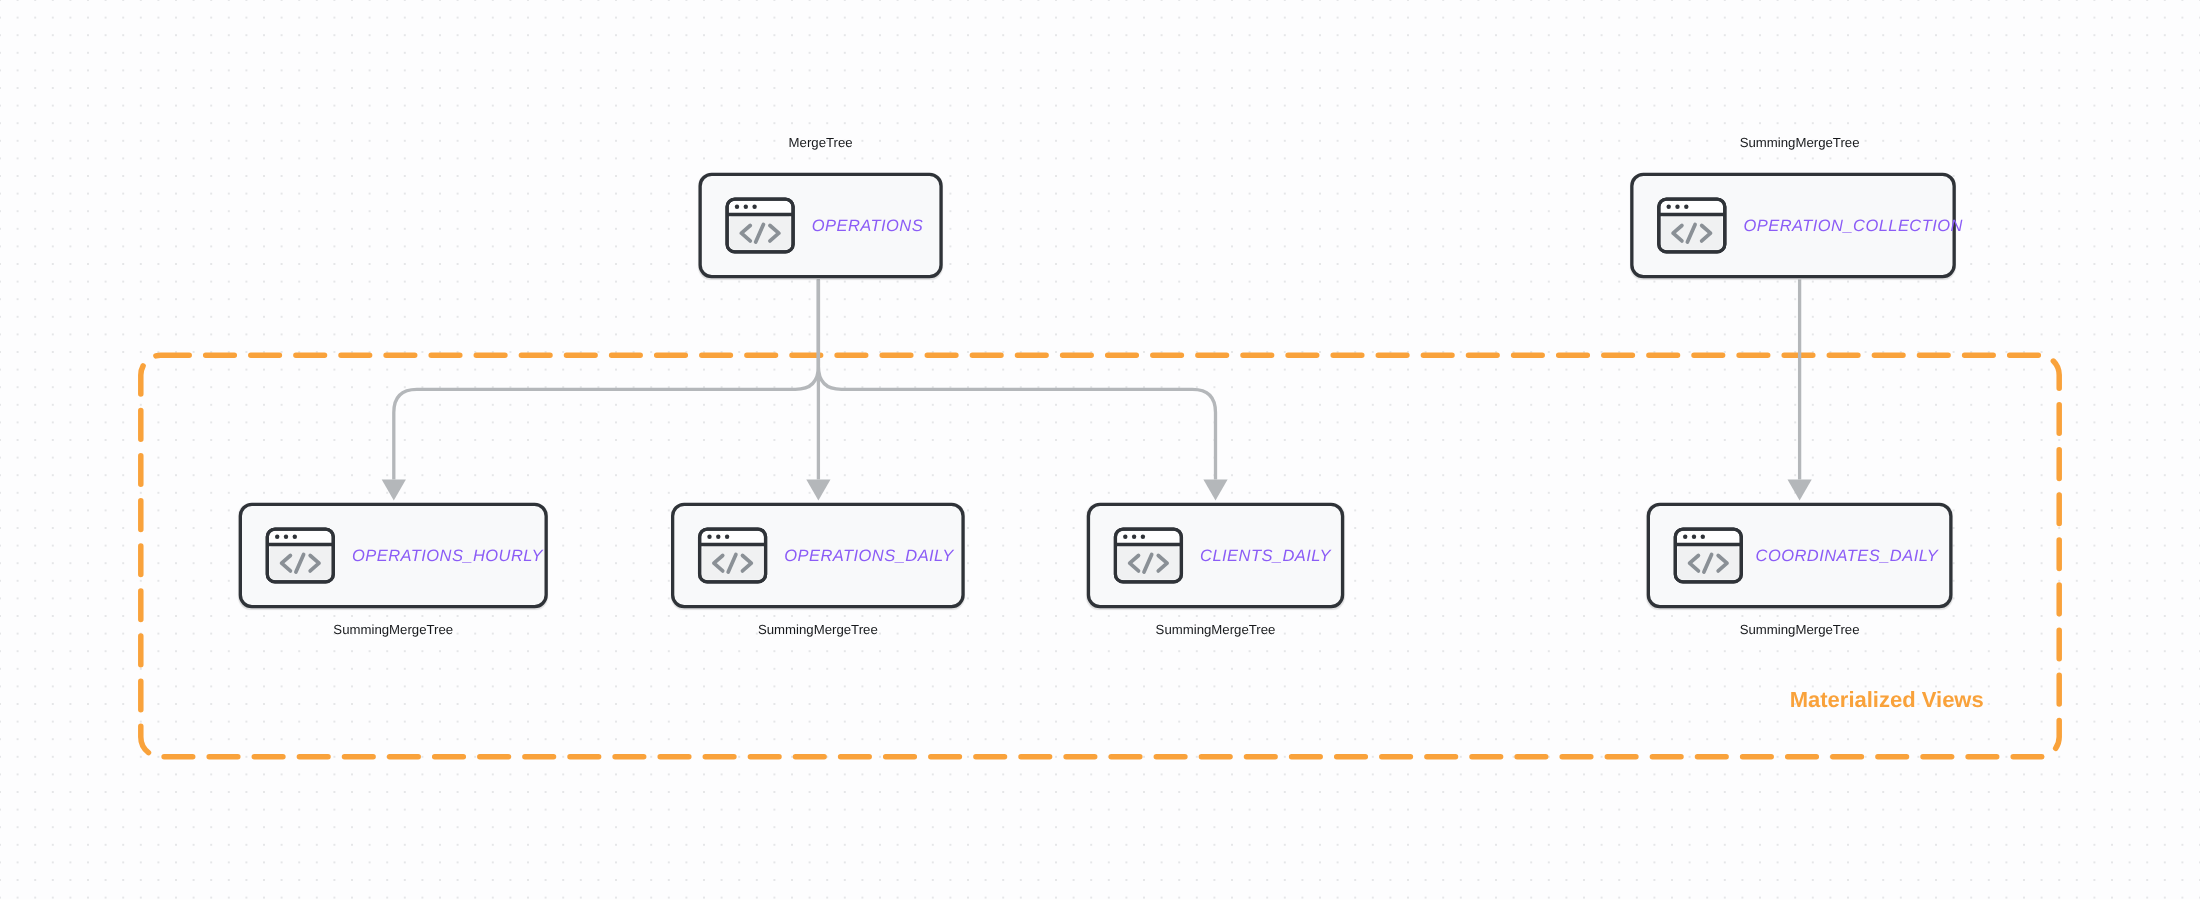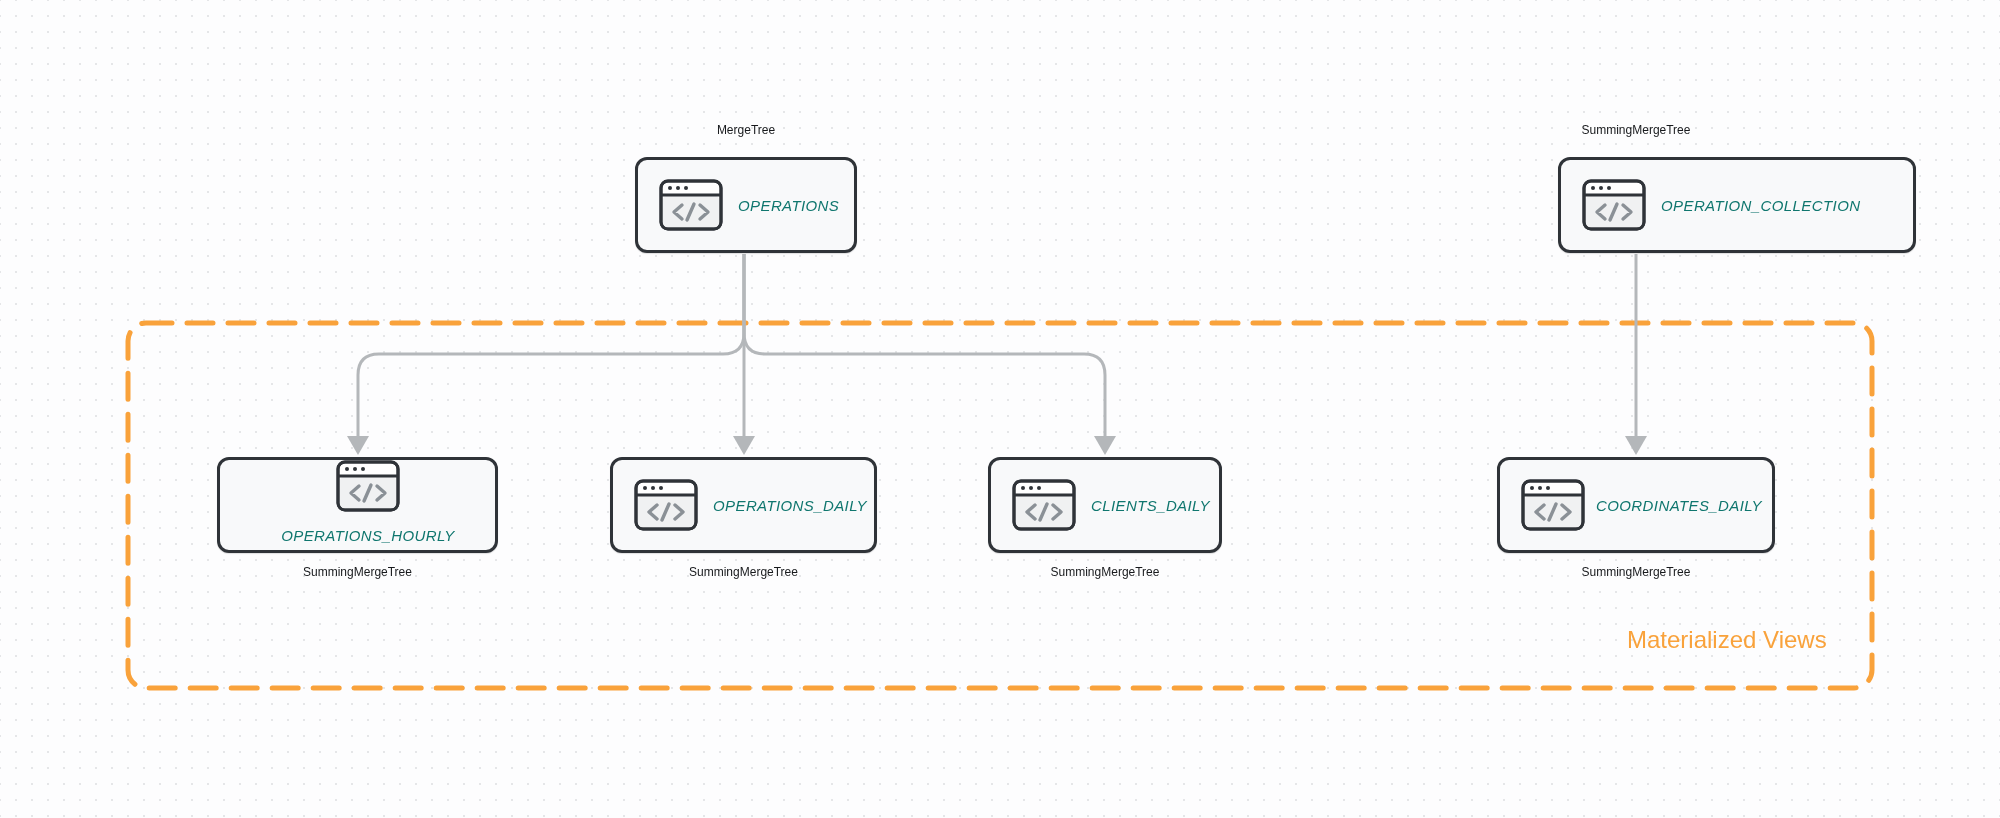--- a/index.html
+++ b/index.html
@@ -35,41 +35,41 @@
     align-items: center;
     padding-left: 21px;
     gap: 15px;
     box-shadow: 0 1px 1px rgba(0,0,0,0.12);
   }
   .node .table-name {
     font-style: italic;
     font-size: 15px;
     font-weight: 500;
     letter-spacing: 0.4px;
-    color: #0f766e;
+    color: #8b5cf6;
     white-space: nowrap;
   }
   .node .node-icon {
     flex: 0 0 auto;
     display: block;
   }
   .engine-label {
     position: absolute;
     height: 22px;
     line-height: 22px;
     text-align: center;
     font-size: 12px;
     font-weight: 500;
     color: #17191c;
     white-space: nowrap;
   }
   .group-title {
     position: absolute;
-    font-size: 24px;
-    font-weight: 400;
+    font-size: 20px;
+    font-weight: 700;
     color: #f9a23b;
     white-space: nowrap;
   }
 </style>
 </head>
 <body>
 
 <div id="canvas">
 
   <svg id="edge-layer" viewBox="0 0 2000 818" xmlns="http://www.w3.org/2000/svg">
@@ -103,35 +103,35 @@
       <rect x="2" y="2" width="60" height="48" rx="7" fill="none" stroke="#2f3338" stroke-width="3"></rect>
       <line x1="2" y1="16" x2="62" y2="16" stroke="#2f3338" stroke-width="3"></line>
       <circle cx="11" cy="9" r="2" fill="#2f3338"></circle>
         <circle cx="19" cy="9" r="2" fill="#2f3338"></circle>
         <circle cx="27" cy="9" r="2" fill="#2f3338"></circle>
       <path d="M23,26 L15,33 L23,40 M28,41 L35,25 M41,26 L49,33 L41,40" fill="none" stroke="#8a9096" stroke-width="3.4" stroke-linecap="round" stroke-linejoin="round"></path>
     </svg>
     <span class="table-name">OPERATIONS</span>
   </div>
 
-  <div class="node" style="left:1558px; top:157px; width:358px;">
+  <div class="node" style="left:1482px; top:157px; width:296px;">
     <svg class="node-icon" width="64" height="52" viewBox="0 0 64 52">
       <rect x="2" y="2" width="60" height="48" rx="7" fill="#ffffff" stroke="#2f3338" stroke-width="3"></rect>
       <rect x="4" y="17" width="56" height="31" rx="4" fill="#f0f1f2"></rect>
       <rect x="2" y="2" width="60" height="48" rx="7" fill="none" stroke="#2f3338" stroke-width="3"></rect>
       <line x1="2" y1="16" x2="62" y2="16" stroke="#2f3338" stroke-width="3"></line>
       <circle cx="11" cy="9" r="2" fill="#2f3338"></circle>
         <circle cx="19" cy="9" r="2" fill="#2f3338"></circle>
         <circle cx="27" cy="9" r="2" fill="#2f3338"></circle>
       <path d="M23,26 L15,33 L23,40 M28,41 L35,25 M41,26 L49,33 L41,40" fill="none" stroke="#8a9096" stroke-width="3.4" stroke-linecap="round" stroke-linejoin="round"></path>
     </svg>
     <span class="table-name">OPERATION_COLLECTION</span>
   </div>
 
-  <div class="node" style="left:217px; top:457px; width:281px;flex-direction:column;">
+  <div class="node" style="left:217px; top:457px; width:281px;">
     <svg class="node-icon" width="64" height="52" viewBox="0 0 64 52">
       <rect x="2" y="2" width="60" height="48" rx="7" fill="#ffffff" stroke="#2f3338" stroke-width="3"></rect>
       <rect x="4" y="17" width="56" height="31" rx="4" fill="#f0f1f2"></rect>
       <rect x="2" y="2" width="60" height="48" rx="7" fill="none" stroke="#2f3338" stroke-width="3"></rect>
       <line x1="2" y1="16" x2="62" y2="16" stroke="#2f3338" stroke-width="3"></line>
       <circle cx="11" cy="9" r="2" fill="#2f3338"></circle>
         <circle cx="19" cy="9" r="2" fill="#2f3338"></circle>
         <circle cx="27" cy="9" r="2" fill="#2f3338"></circle>
       <path d="M23,26 L15,33 L23,40 M28,41 L35,25 M41,26 L49,33 L41,40" fill="none" stroke="#8a9096" stroke-width="3.4" stroke-linecap="round" stroke-linejoin="round"></path>
     </svg>

